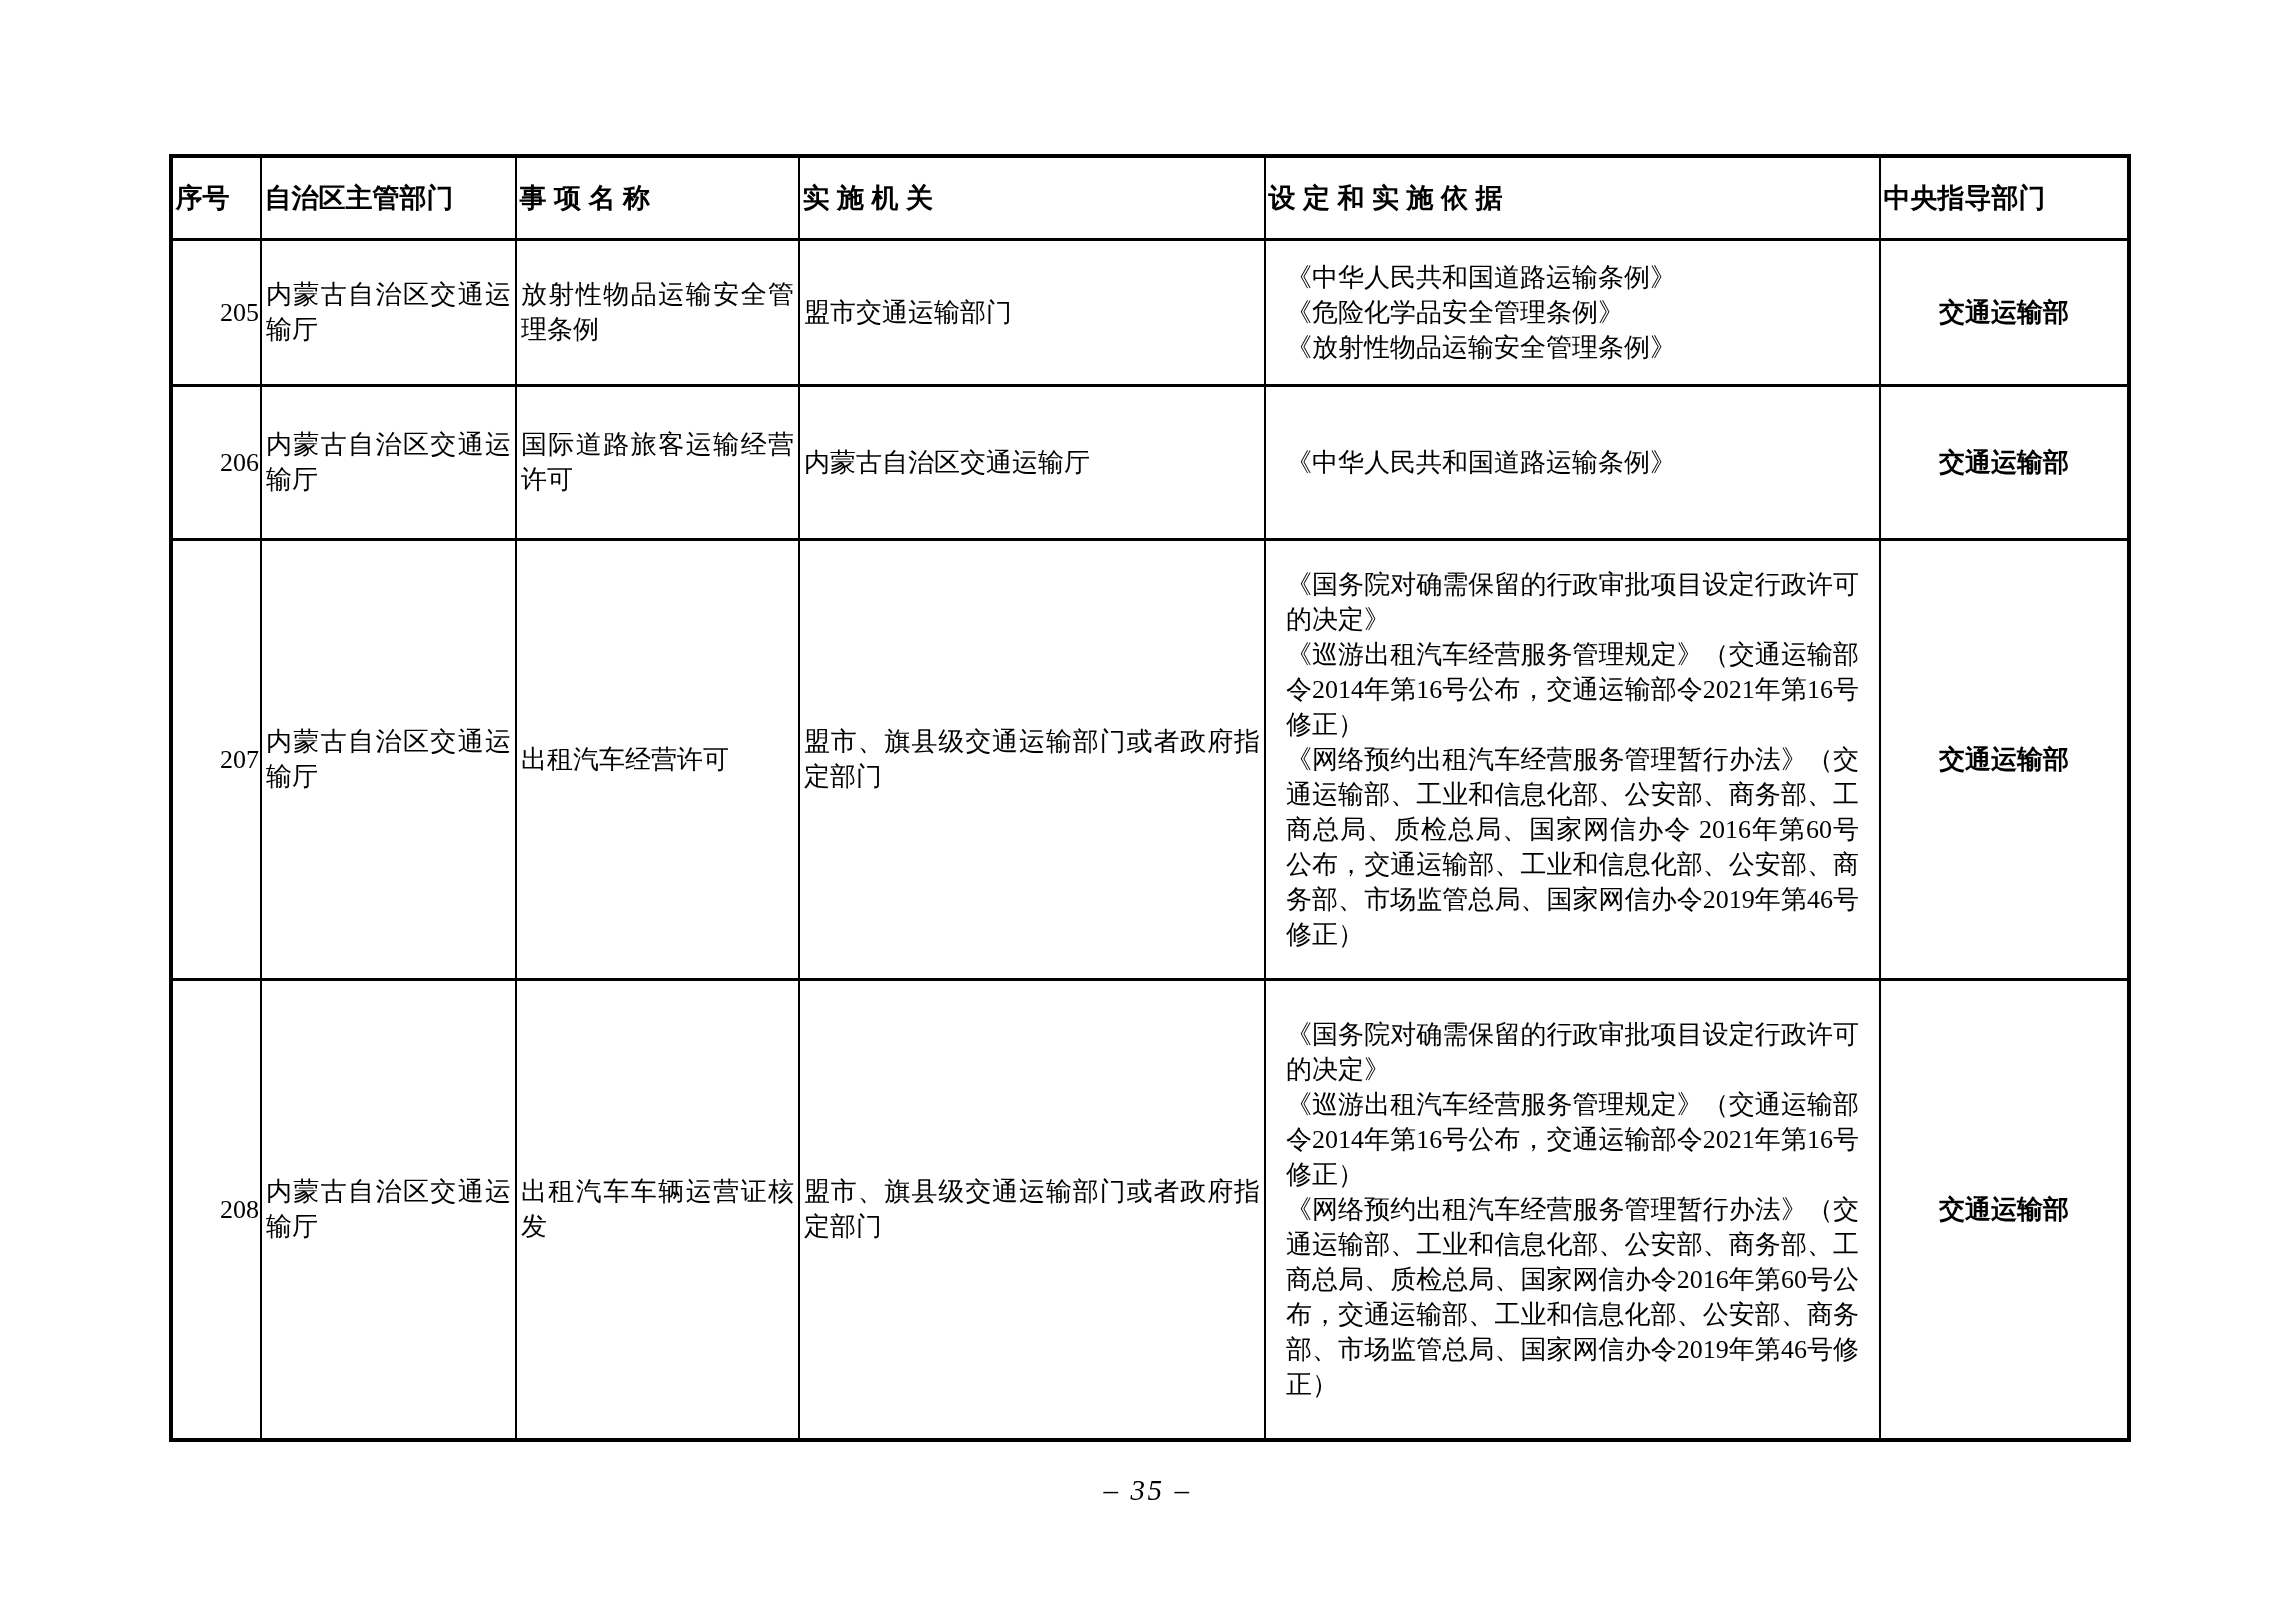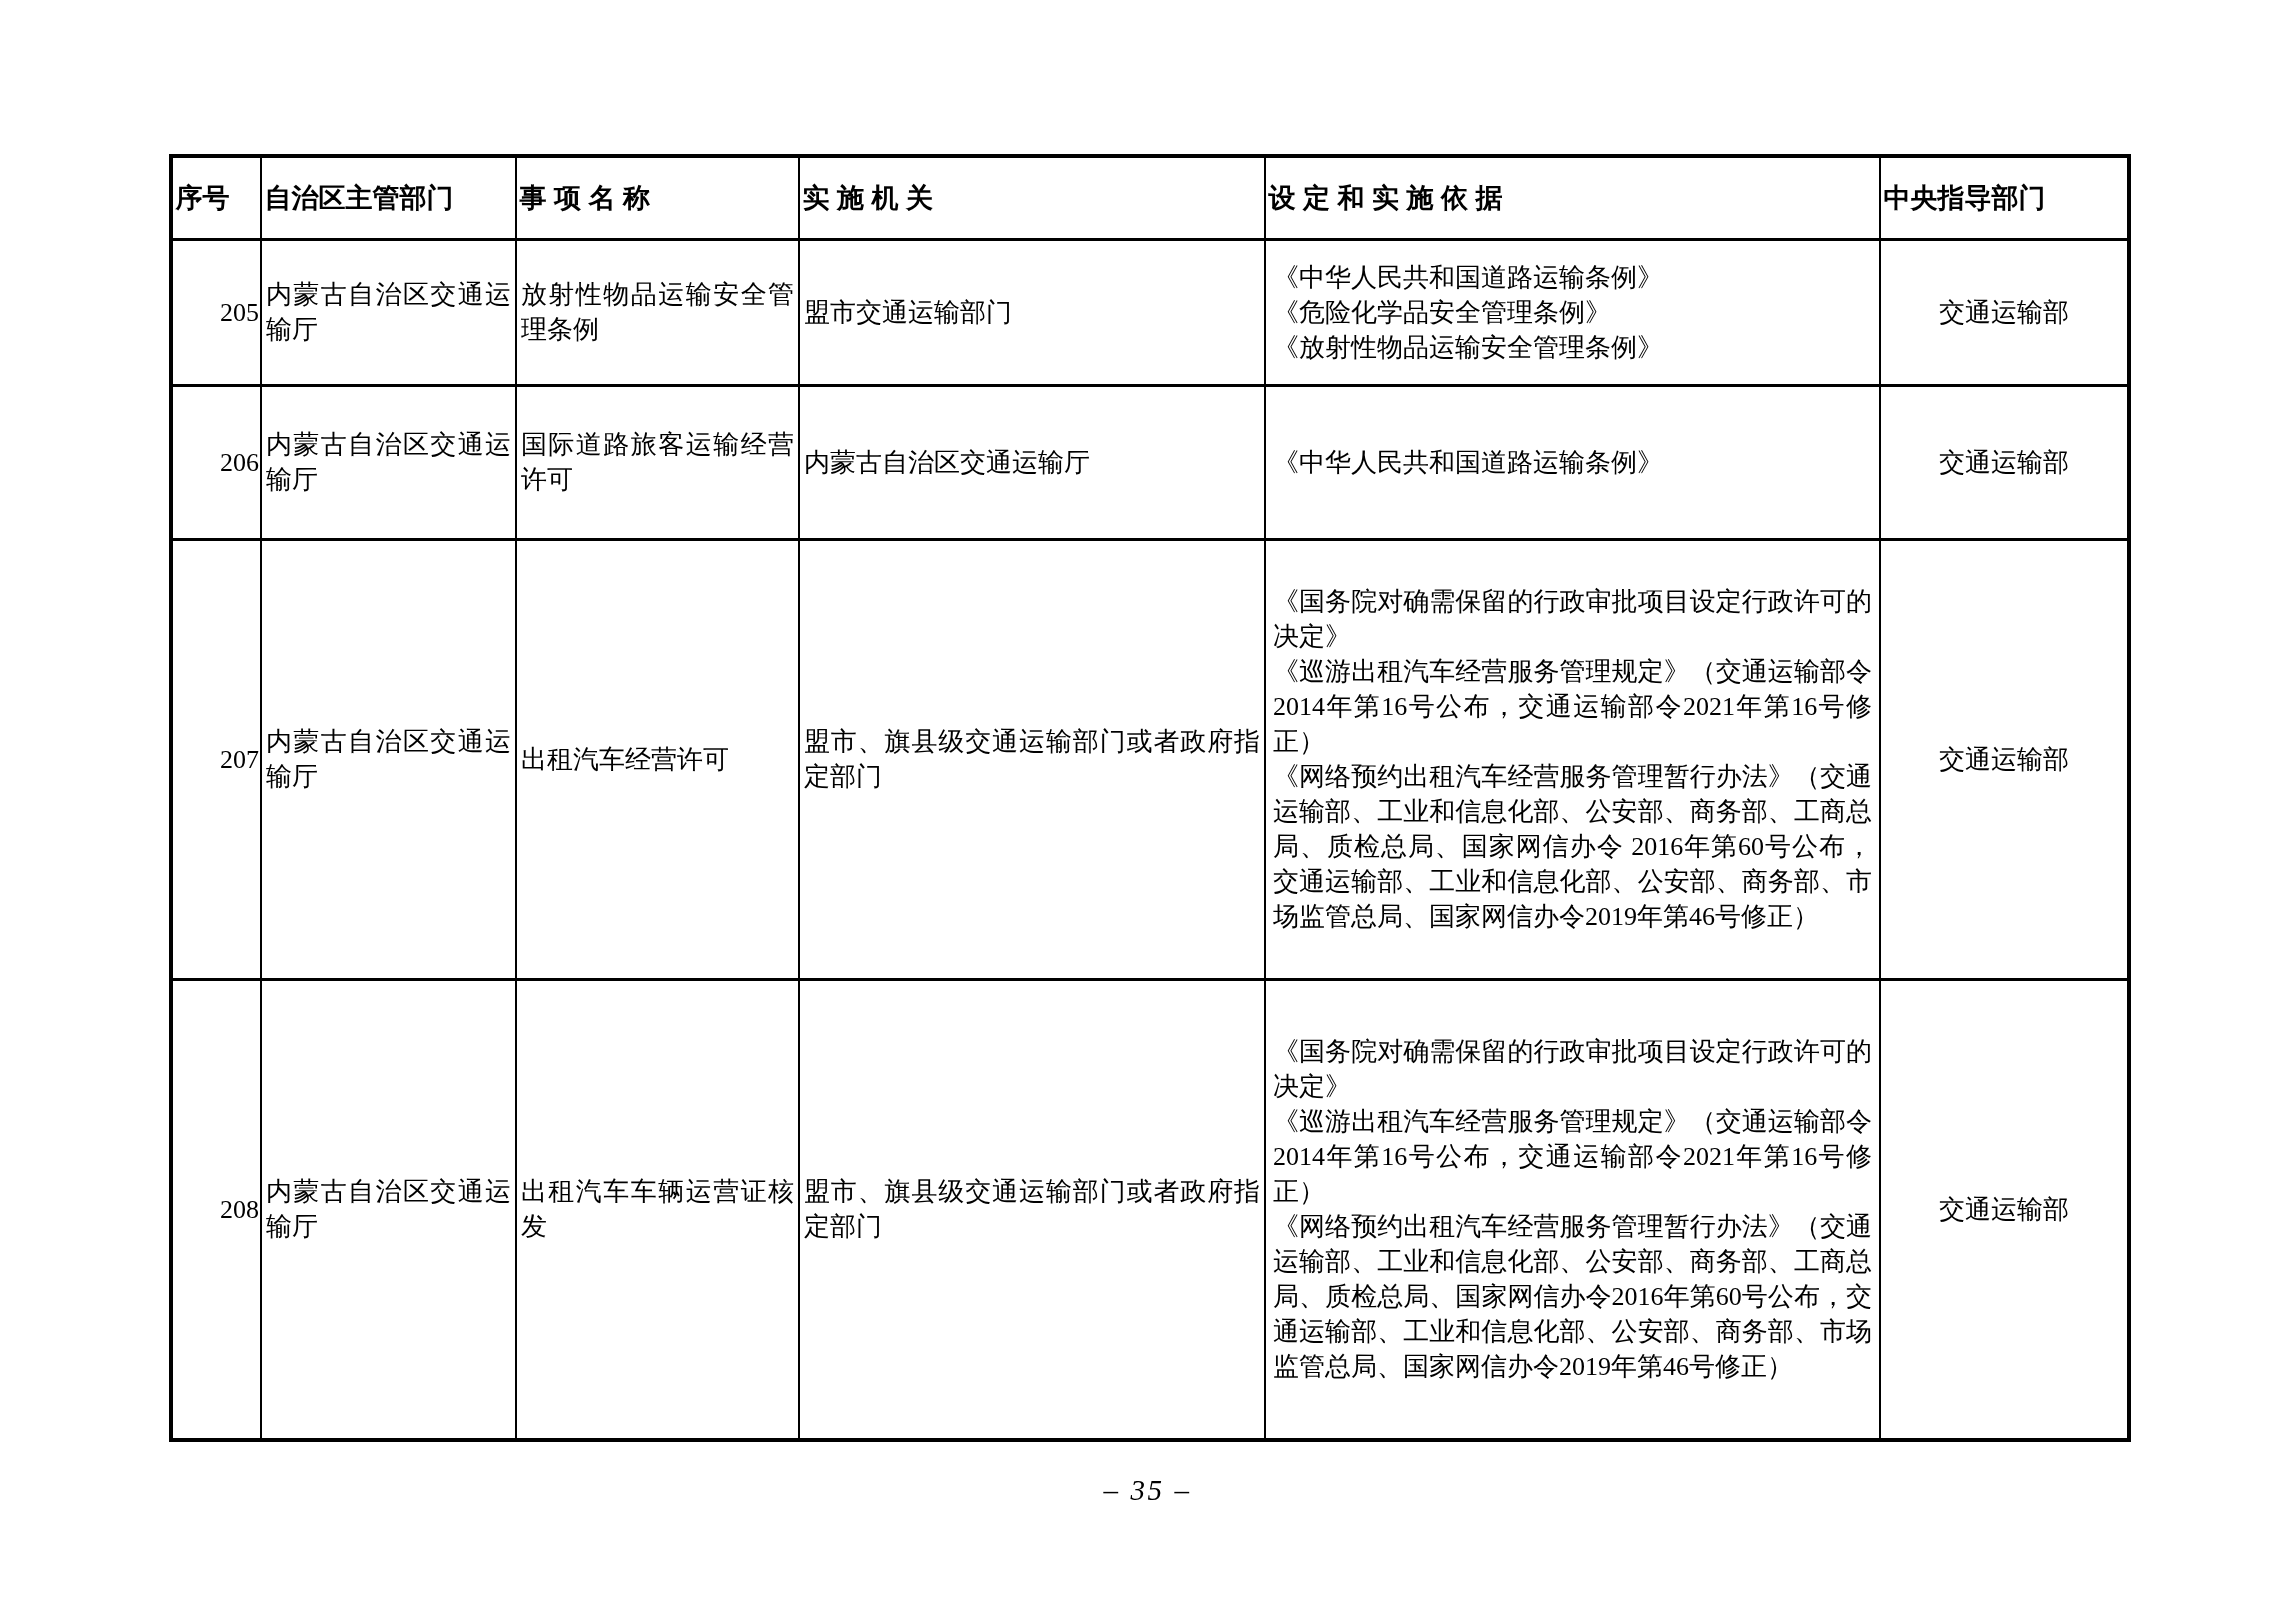--- a/index.html
+++ b/index.html
@@ -47,24 +47,24 @@
   tr.h-r208 { height: 461px; }
   .c-no { text-align: right; font-size: 27.5px; }
   .c-dept, .c-item, .c-agency {
     text-align: justify;
     text-justify: inter-character;
     padding: 0 3.9px;
   }
   .c-basis {
     text-align: justify;
     text-justify: inter-character;
-    padding: 0 7px;
+    padding: 0 20px;
     white-space: pre-wrap;
   }
-  .c-central { text-align: center; }
+  .c-central { text-align: center; font-weight: bold; }
   .page-number {
     position: absolute;
     top: 1473px;
     left: 0;
     width: 2295px;
     text-align: center;
     font-size: 29px;
     line-height: 34px;
     letter-spacing: 2.6px;
     font-style: italic;

